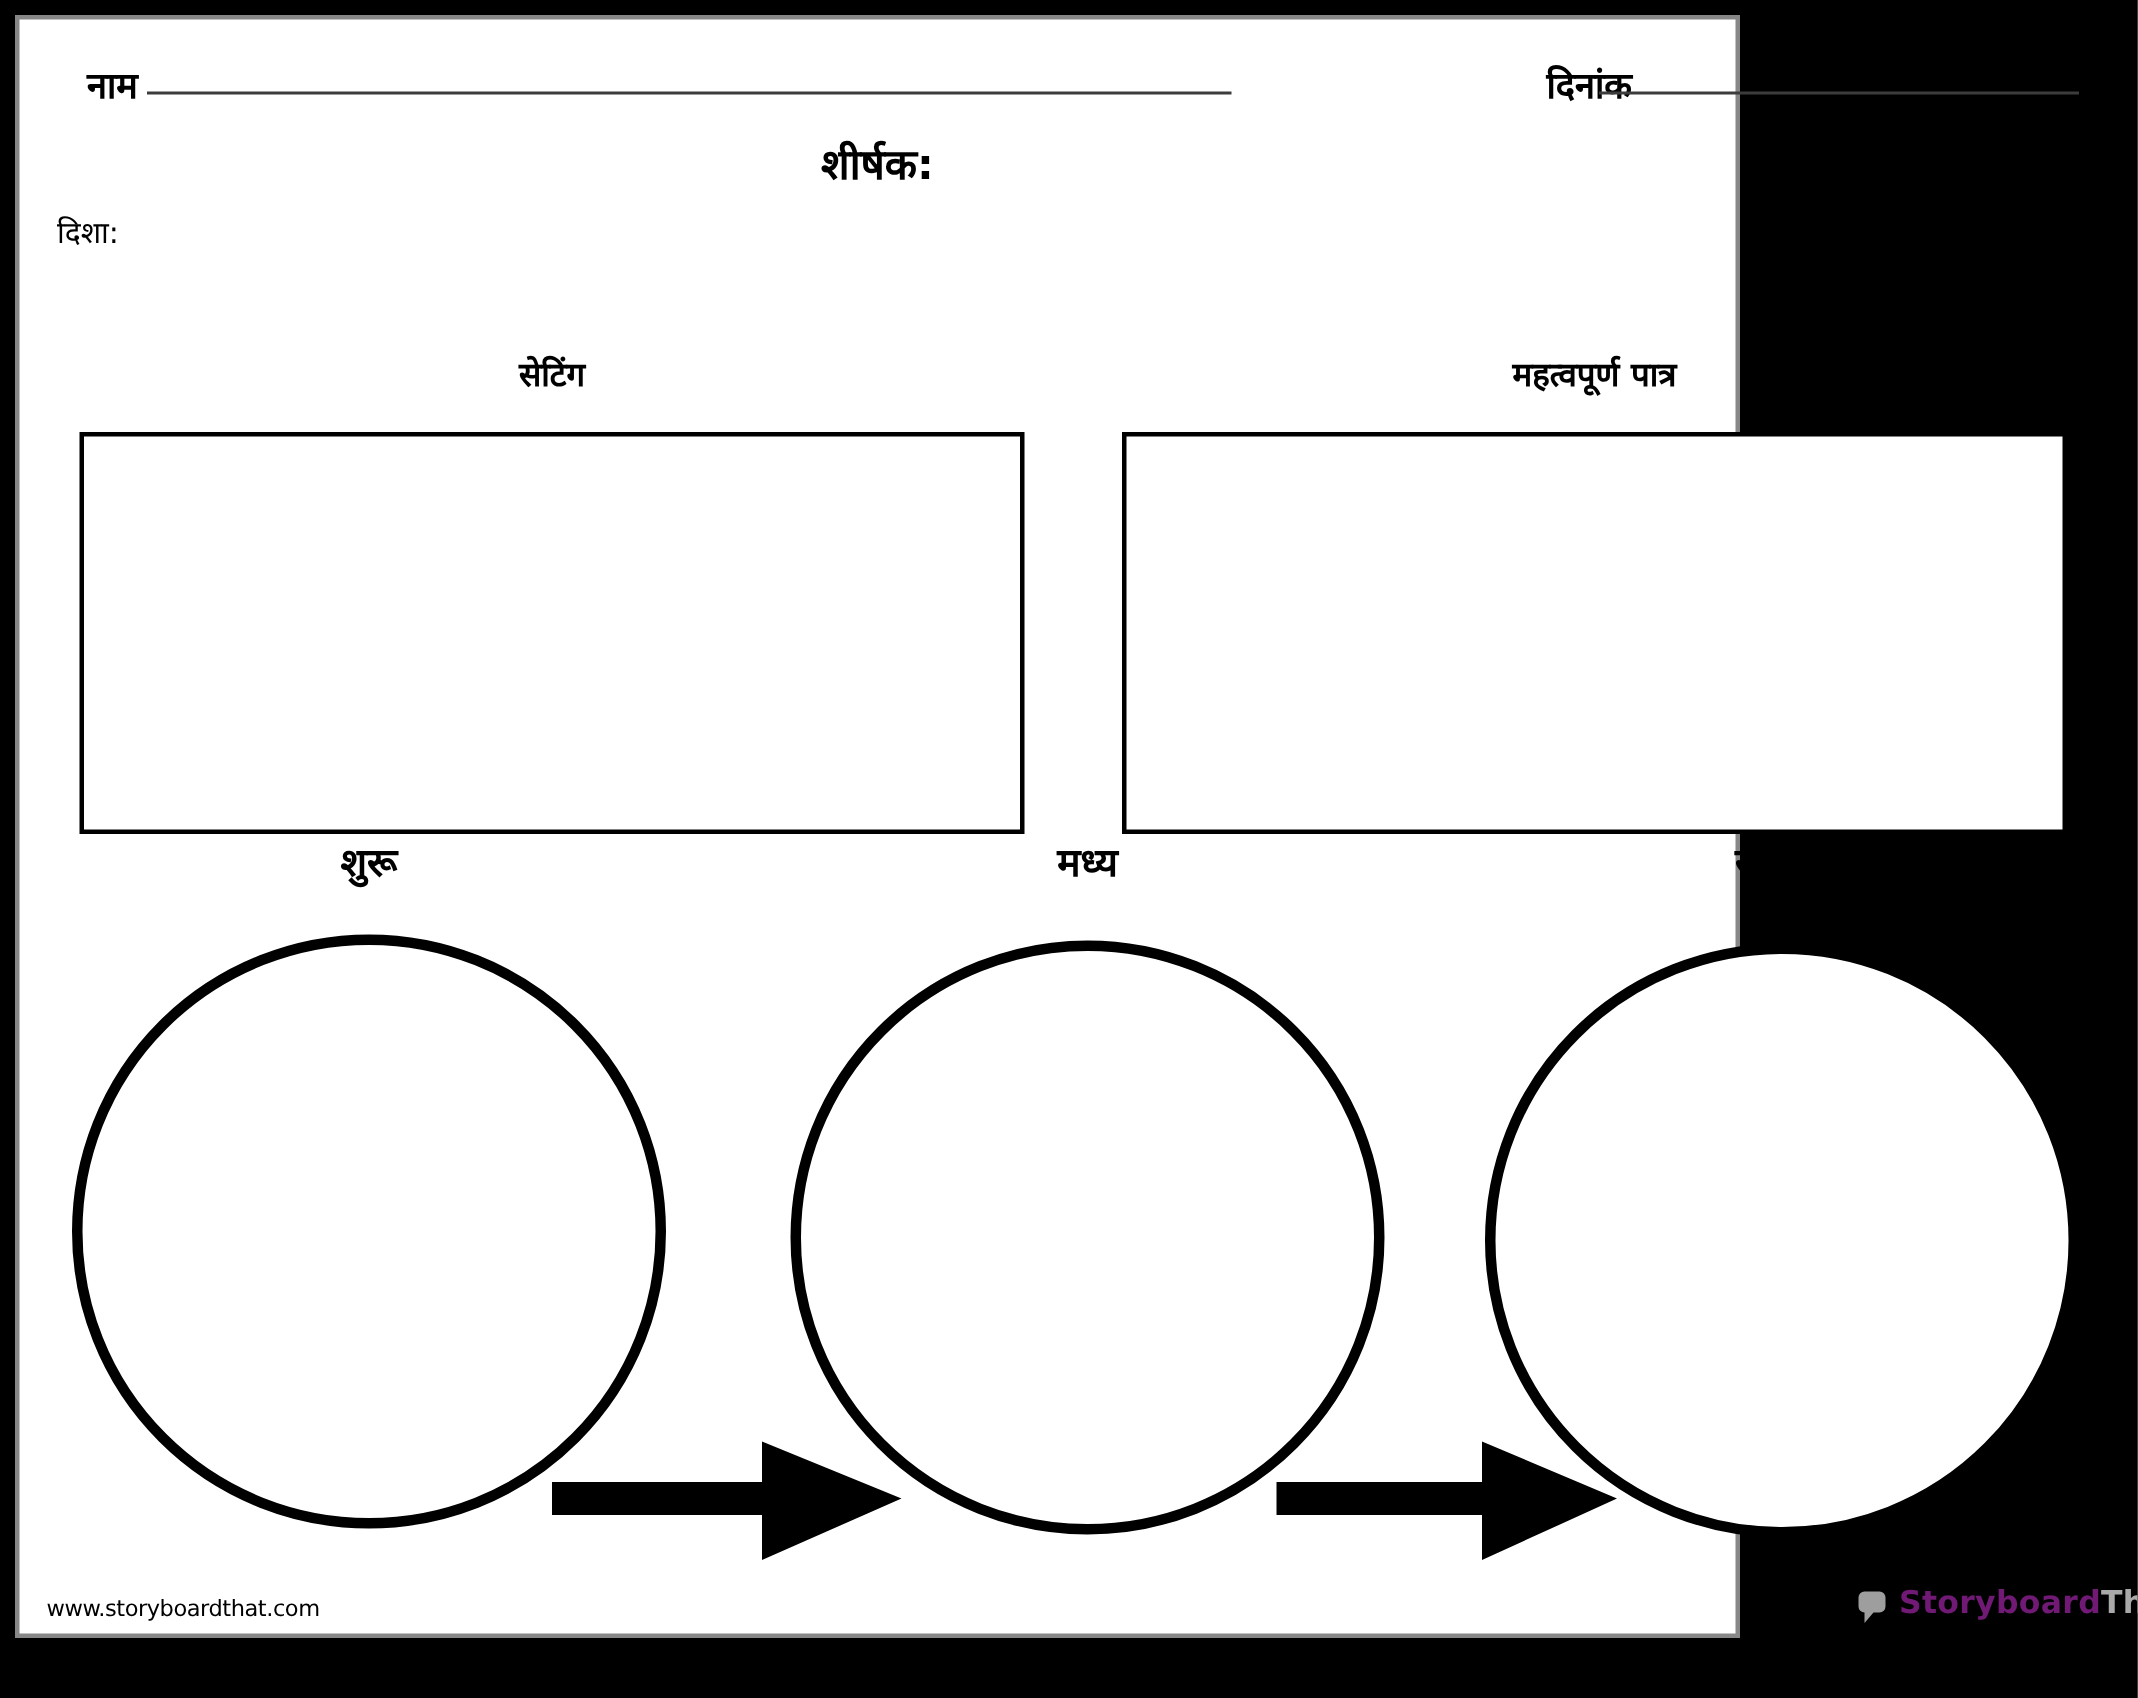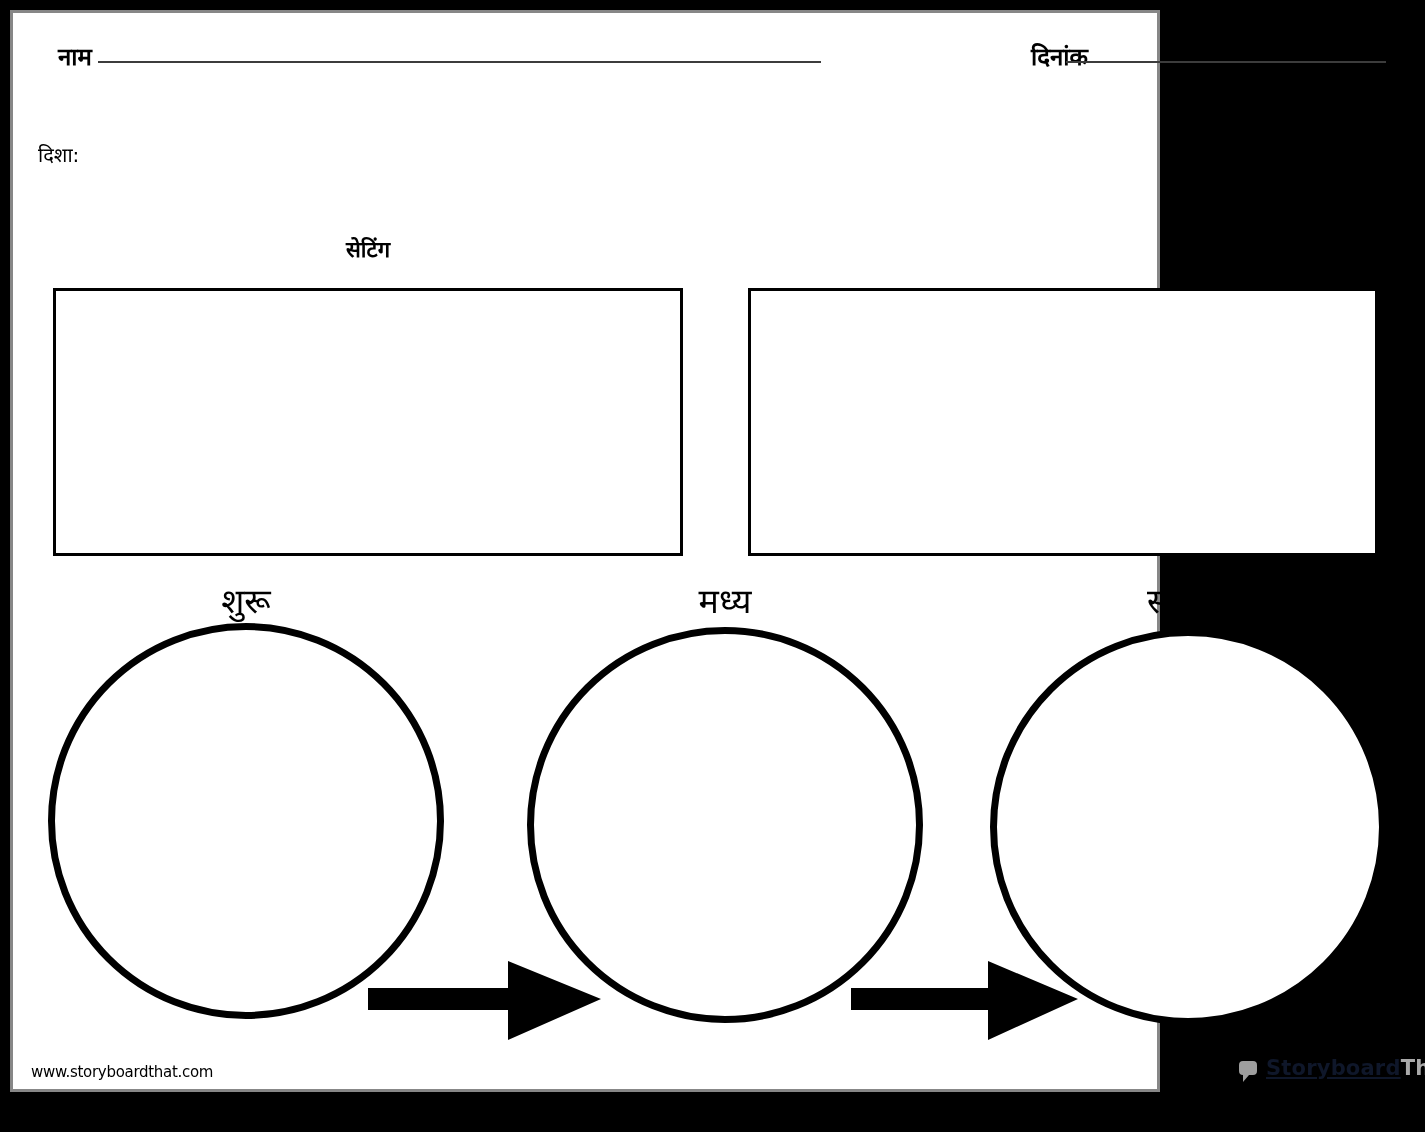--- a/index.html
+++ b/index.html
@@ -62,24 +62,24 @@
     position: absolute;
     top: 275px;
     width: 630px;
     height: 268px;
     border: 3px solid #000000;
     box-sizing: border-box;
     background: #ffffff;
   }
   .circle-label {
     position: absolute;
-    top: 564px;
+    top: 543px;
     transform: translateX(-50%);
-    font-size: 34px;
-    font-weight: 400;
+    font-size: 26px;
+    font-weight: 700;
     white-space: nowrap;
   }
   .story-circle {
     position: absolute;
     width: 396px;
     height: 396px;
     border: 7px solid #000000;
     border-radius: 50%;
     box-sizing: border-box;
     background: #ffffff;
@@ -107,40 +107,42 @@
     display: flex;
     align-items: center;
     gap: 7px;
   }
   .brand-text {
     font-size: 21px;
     font-weight: 600;
     letter-spacing: 0.2px;
     white-space: nowrap;
   }
-  .brand-primary { color: #0f172a; text-decoration: underline; }
+  .brand-primary { color: #701a75; }
   .brand-secondary { color: #a9a9a9; }
 </style>
 </head>
 <body>
 
 <div class="page">
 
   <span class="label-bold" style="left:45px; top:26px;">नाम</span>
   <div class="write-line" style="left:85px; top:48px; width:723px;"></div>
 
   <span class="label-bold" style="left:990px; top:26px;margin-left:28px;">दिनांक</span>
   <div class="write-line" style="left:1053px; top:48px; width:320px;"></div>
 
+  <div class="page-title">शीर्षक:</div>
 
   <div class="directions">दिशा:</div>
 
   <div class="section-title" style="left:40px;">सेटिंग</div>
   <div class="content-box" style="left:40px;"></div>
 
+  <div class="section-title" style="left:735px;">महत्वपूर्ण पात्र</div>
   <div class="content-box" style="left:735px;"></div>
 
   <div class="circle-label" style="left:233px;">शुरू</div>
   <div class="circle-label" style="left:712px;">मध्य</div>
   <div class="circle-label" style="left:1175px;">समाप्त</div>
 
   <div class="story-circle" style="left:35px;  top:610px;"></div>
   <div class="story-circle" style="left:514px; top:614px;"></div>
   <div class="story-circle" style="left:977px; top:616px;"></div>
 

